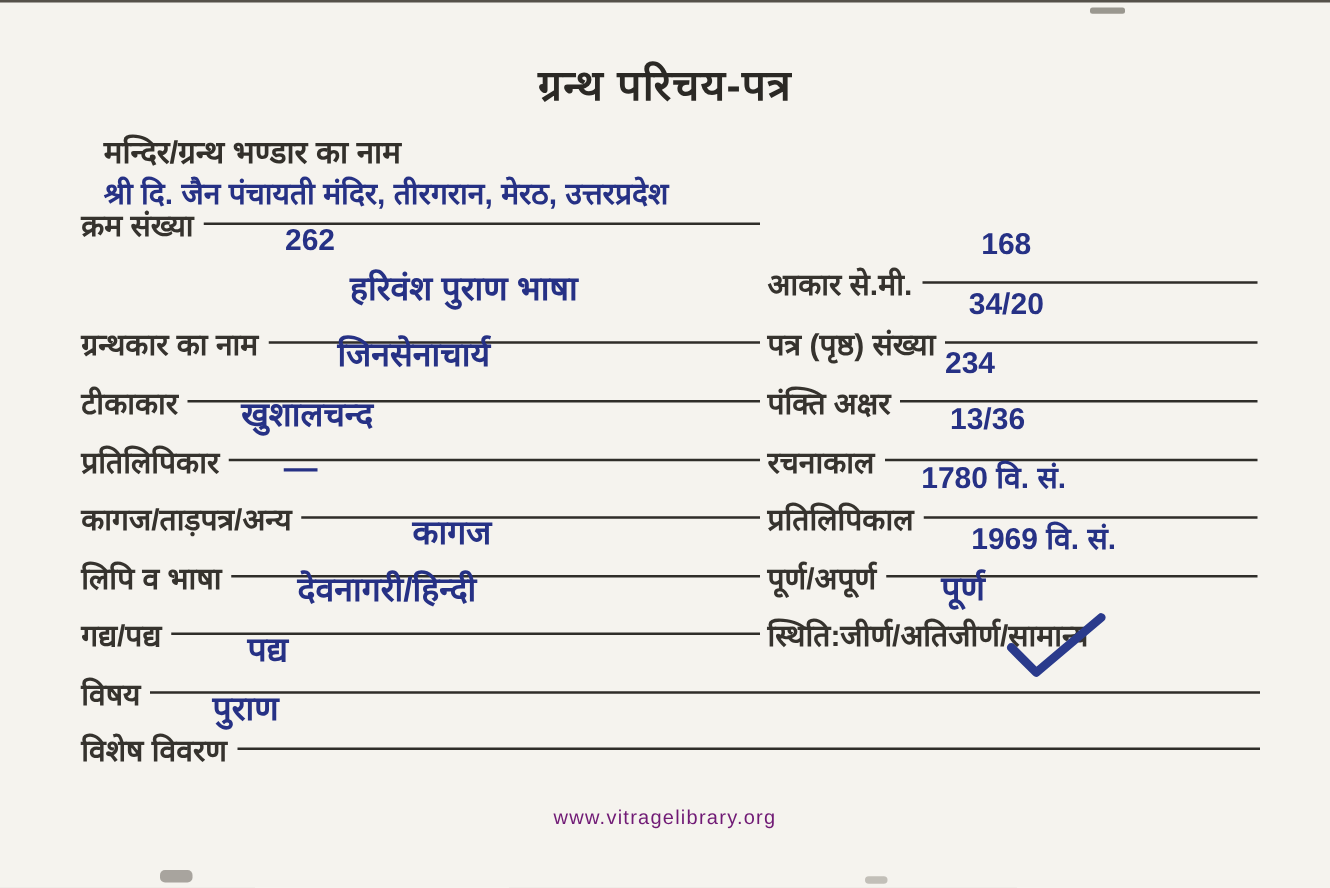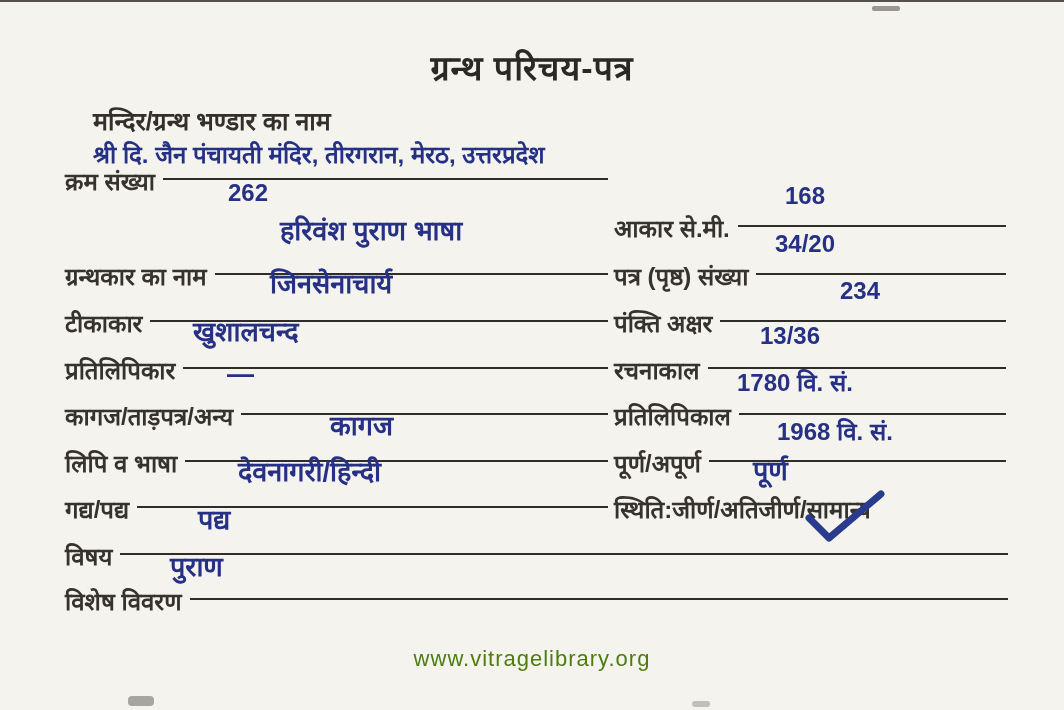--- a/index.html
+++ b/index.html
@@ -19,21 +19,21 @@
   .doc-title{
     position:absolute;left:0;top:44px;width:1064px;
     text-align:center;font-size:34px;font-weight:700;color:#2b2925;
     letter-spacing:1px;
   }
   .header-row{
     position:absolute;left:65px;top:103px;width:975px;
     display:flex;align-items:baseline;flex-direction:column;
   }
   .header-label{font-size:25px;font-weight:700;color:#33302b;white-space:nowrap;}
-  .header-value{font-size:24px;font-weight:700;color:#263185;white-space:nowrap;margin-left:28px;}
+  .header-value{font-size:24px;font-weight:700;color:#263185;white-space:nowrap;margin-left:18px;}
 
   .field{
     position:absolute;display:flex;align-items:flex-start;
   }
   .flabel{
     font-size:24px;font-weight:600;color:#36332e;
     white-space:nowrap;line-height:1.35;
   }
   .rule{
     flex:1;height:12px;min-width:10px;
@@ -41,21 +41,21 @@
   }
   .val{
     position:absolute;font-size:24px;font-weight:700;color:#263185;
     white-space:nowrap;line-height:1.2;
   }
   .val-big{font-size:27px;}
   .checked-wrap{position:relative;display:inline-block;}
   .check-svg{position:absolute;left:-8px;top:-6px;pointer-events:none;}
   .watermark{
     position:absolute;left:0;top:646px;width:1064px;text-align:center;
-    font-size:22px;color:#4d7c0f;letter-spacing:1px;font-weight:400;
+    font-size:16px;color:#701a75;letter-spacing:1px;font-weight:400;
   }
 </style>
 </head>
 <body>
 
 <div class="page">
 
   <div class="scan-top-line"></div>
   <div class="scan-dash-tr"></div>
   <div class="scan-blob-bl"></div>
@@ -129,39 +129,39 @@
   <div class="field" style="left:614px;top:213px;width:392px">
     <span class="flabel">आकार से.मी.</span>
     <span class="rule"></span>
   </div>
   <span class="val" style="left:775px;top:230px">34/20</span>
 
   <div class="field" style="left:614px;top:261px;width:392px">
     <span class="flabel">पत्र (पृष्ठ) संख्या</span>
     <span class="rule"></span>
   </div>
-  <span class="val" style="left:840px;top:277px">234</span>
+  <span class="val" style="left:756px;top:277px">234</span>
 
   <div class="field" style="left:614px;top:308px;width:392px">
     <span class="flabel">पंक्ति अक्षर</span>
     <span class="rule"></span>
   </div>
   <span class="val" style="left:760px;top:322px">13/36</span>
 
   <div class="field" style="left:614px;top:355px;width:392px">
     <span class="flabel">रचनाकाल</span>
     <span class="rule"></span>
   </div>
   <span class="val" style="left:737px;top:369px">1780 वि. सं.</span>
 
   <div class="field" style="left:614px;top:401px;width:392px">
     <span class="flabel">प्रतिलिपिकाल</span>
     <span class="rule"></span>
   </div>
-  <span class="val" style="left:777px;top:418px">1968 वि. सं.</span>
+  <span class="val" style="left:777px;top:418px">1969 वि. सं.</span>
 
   <div class="field" style="left:614px;top:448px;width:392px">
     <span class="flabel">पूर्ण/अपूर्ण</span>
     <span class="rule"></span>
   </div>
   <span class="val val-big" style="left:753px;top:455px">पूर्ण</span>
 
   <div class="field" style="left:614px;top:494px;width:392px">
     <span class="flabel">स्थिति:जीर्ण/अतिजीर्ण/</span>
     <span class="flabel checked-wrap">

